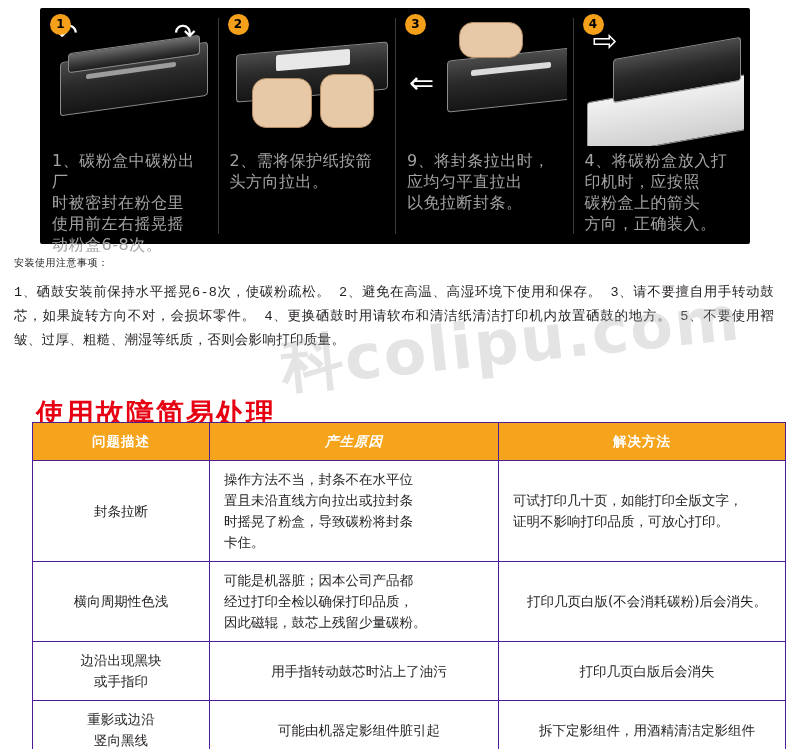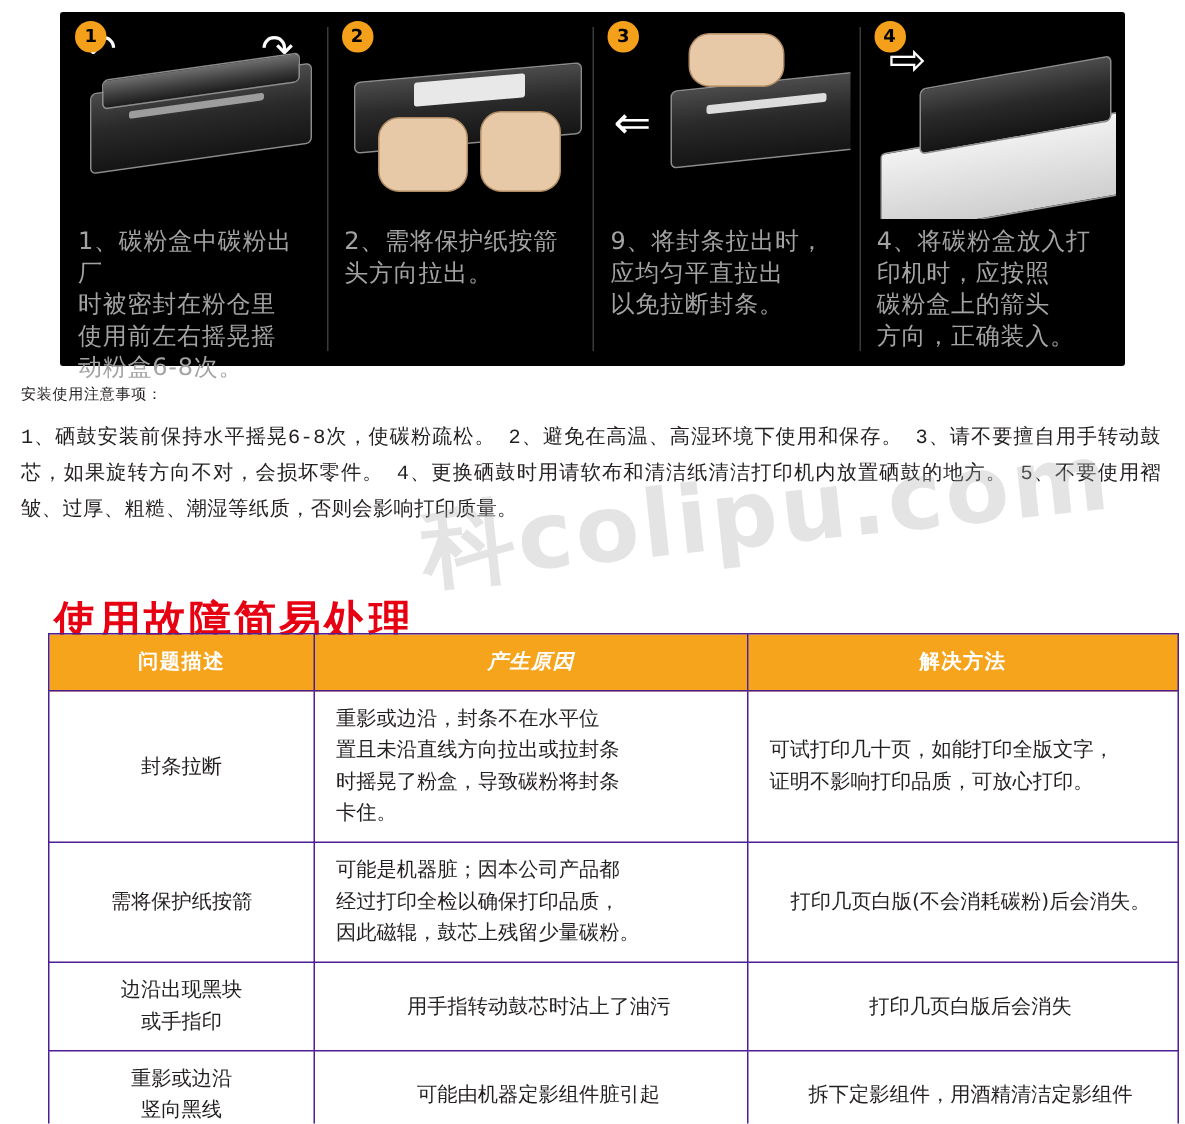--- a/index.html
+++ b/index.html
@@ -267,29 +267,29 @@
   <thead>
     <tr>
       <th style="width:168px;">问题描述</th>
       <th style="width:280px;font-style:italic;">产生原因</th>
       <th style="width:278px;">解决方法</th>
     </tr>
   </thead>
   <tbody>
     <tr>
       <td class="c1 cell-pre">封条拉断</td>
-      <td class="c2 cell-pre">重影或边沿，封条不在水平位
+      <td class="c2 cell-pre">操作方法不当，封条不在水平位
 置且未沿直线方向拉出或拉封条
 时摇晃了粉盒，导致碳粉将封条
 卡住。</td>
       <td class="c3 cell-pre">可试打印几十页，如能打印全版文字，
 证明不影响打印品质，可放心打印。</td>
     </tr>
     <tr>
-      <td class="c1 cell-pre">需将保护纸按箭</td>
+      <td class="c1 cell-pre">横向周期性色浅</td>
       <td class="c2 cell-pre">可能是机器脏；因本公司产品都
 经过打印全检以确保打印品质，
 因此磁辊，鼓芯上残留少量碳粉。</td>
       <td class="c3 cell-pre center">打印几页白版(不会消耗碳粉)后会消失。</td>
     </tr>
     <tr>
       <td class="c1 cell-pre">边沿出现黑块
 或手指印</td>
       <td class="c2 cell-pre center">用手指转动鼓芯时沾上了油污</td>
       <td class="c3 cell-pre center">打印几页白版后会消失</td>

